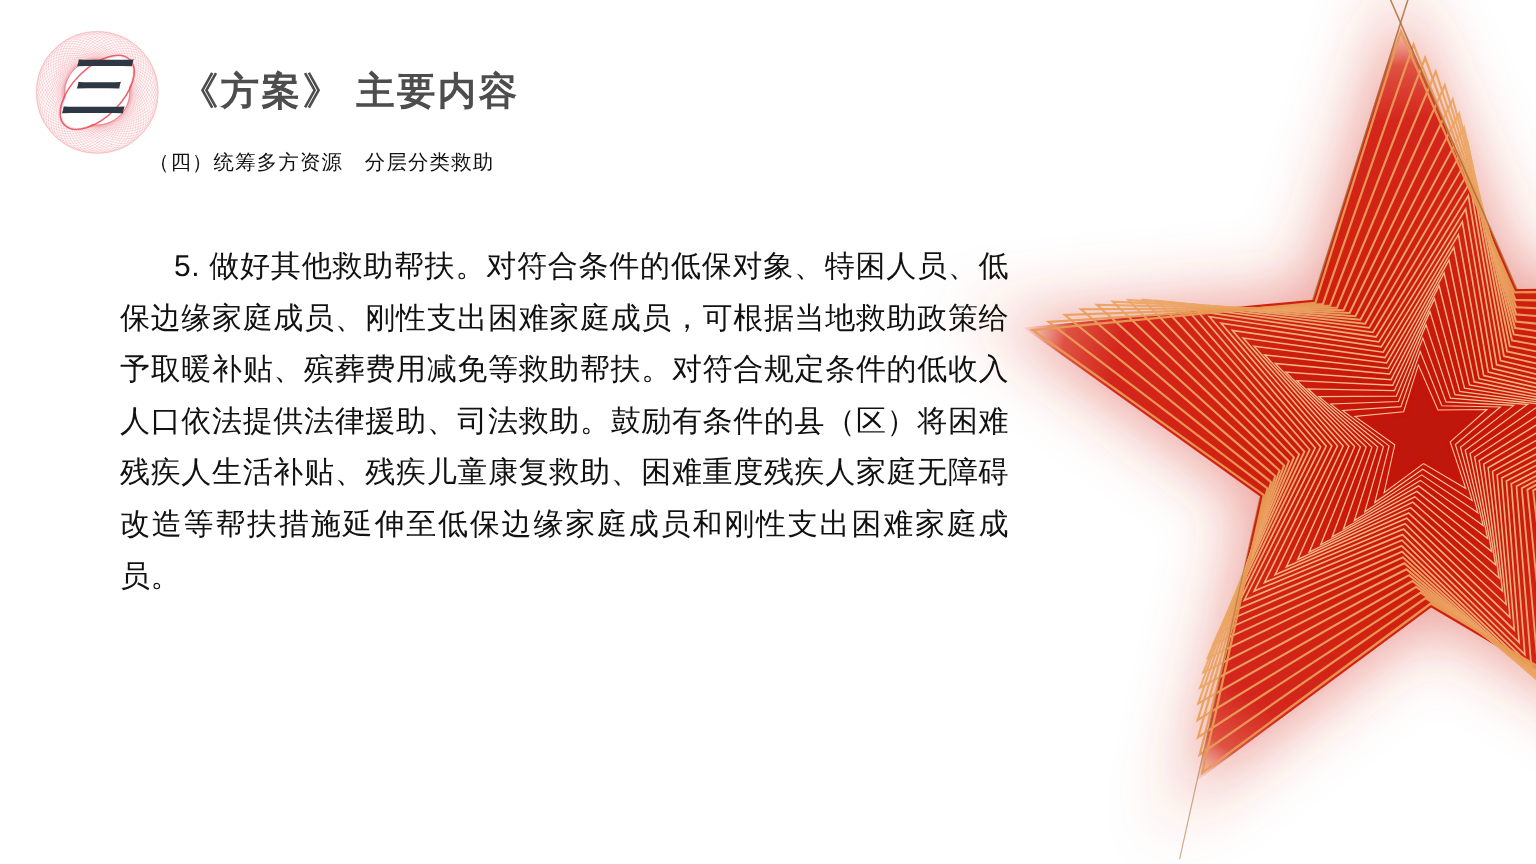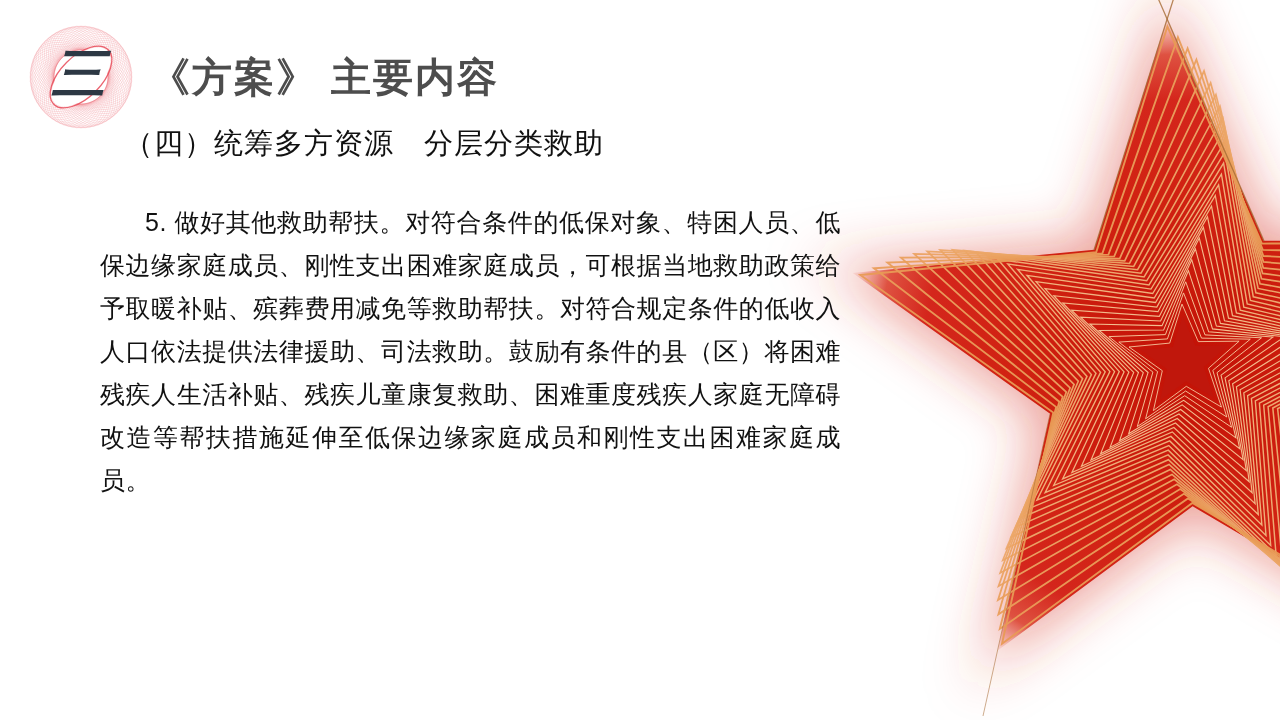--- a/index.html
+++ b/index.html
@@ -34,31 +34,31 @@
     position: absolute;
     left: 50%; top: 50%;
     transform: translate(-46%, -57%) skewX(-14deg);
     font-size: 54px;
     font-weight: 700;
     line-height: 1;
     color: var(--badge-glyph-dark, #2d3844);
   }
   .title {
     margin: 0;
-    font-size: 40px;
+    font-size: 32px;
     font-weight: 800;
     letter-spacing: 2px;
     color: var(--title-gray, #4d4d4d);
     white-space: nowrap;
   }
   .subtitle {
     position: absolute;
     left: 124px; top: 124px;
     margin: 0;
-    font-size: 29px;
+    font-size: 17px;
     font-weight: 400;
     letter-spacing: 1px;
     color: var(--text-black, #111);
     white-space: nowrap;
   }
   .body-text {
     position: absolute;
     left: 100px; top: 201px;
     width: 741px;
     margin: 0;

